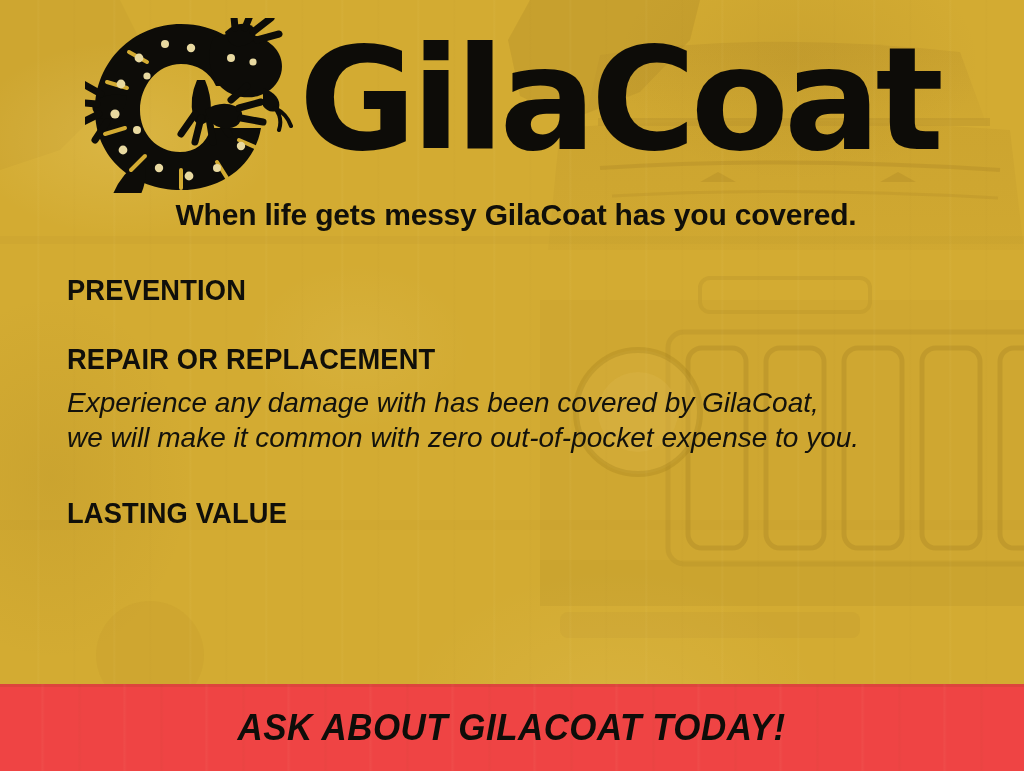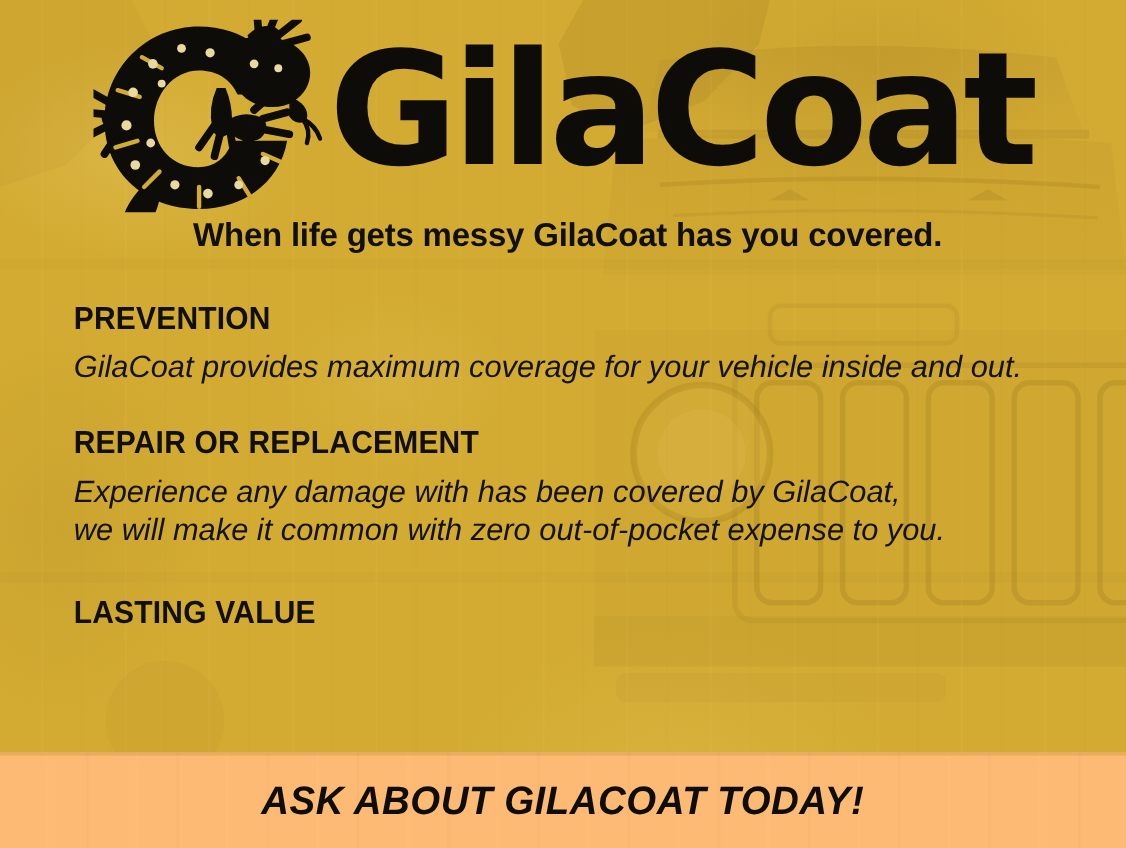--- a/index.html
+++ b/index.html
@@ -116,21 +116,21 @@
     white-space:nowrap;
   }
 
   
   #section-prevention         { }
   #section-repair-replacement { margin-bottom:42px; }
 
   
   #footer-band {
     position:absolute; left:0; top:684px; width:1024px; height:87px;
-    background:#fdba74;
+    background:#ef4444;
     z-index:4;
     display:flex; align-items:center; justify-content:center;
     overflow:hidden;
   }
   #footer-band::before {
     content:"";
     position:absolute; inset:0;
     opacity:.22;
     background-image:repeating-linear-gradient(
       90deg,
@@ -321,21 +321,20 @@
 
       <div id="wordmark">GilaCoat</div>
     </div>
 
     <div id="tagline">When life gets messy GilaCoat has you covered.</div>
 
     <div id="sections">
 
       <div class="section" id="section-prevention">
         <div class="sec-head">PREVENTION</div>
-        <div class="sec-line">GilaCoat provides maximum coverage for your vehicle inside and out.</div>
       </div>
 
       <div class="section" id="section-repair-replacement">
         <div class="sec-head">REPAIR OR REPLACEMENT</div>
         <div class="sec-line">Experience any damage with has been covered by GilaCoat,</div>
         <div class="sec-line">we will make it common with zero out-of-pocket expense to you.</div>
       </div>
 
       <div class="section" id="section-lasting-value">
         <div class="sec-head">LASTING VALUE</div>

